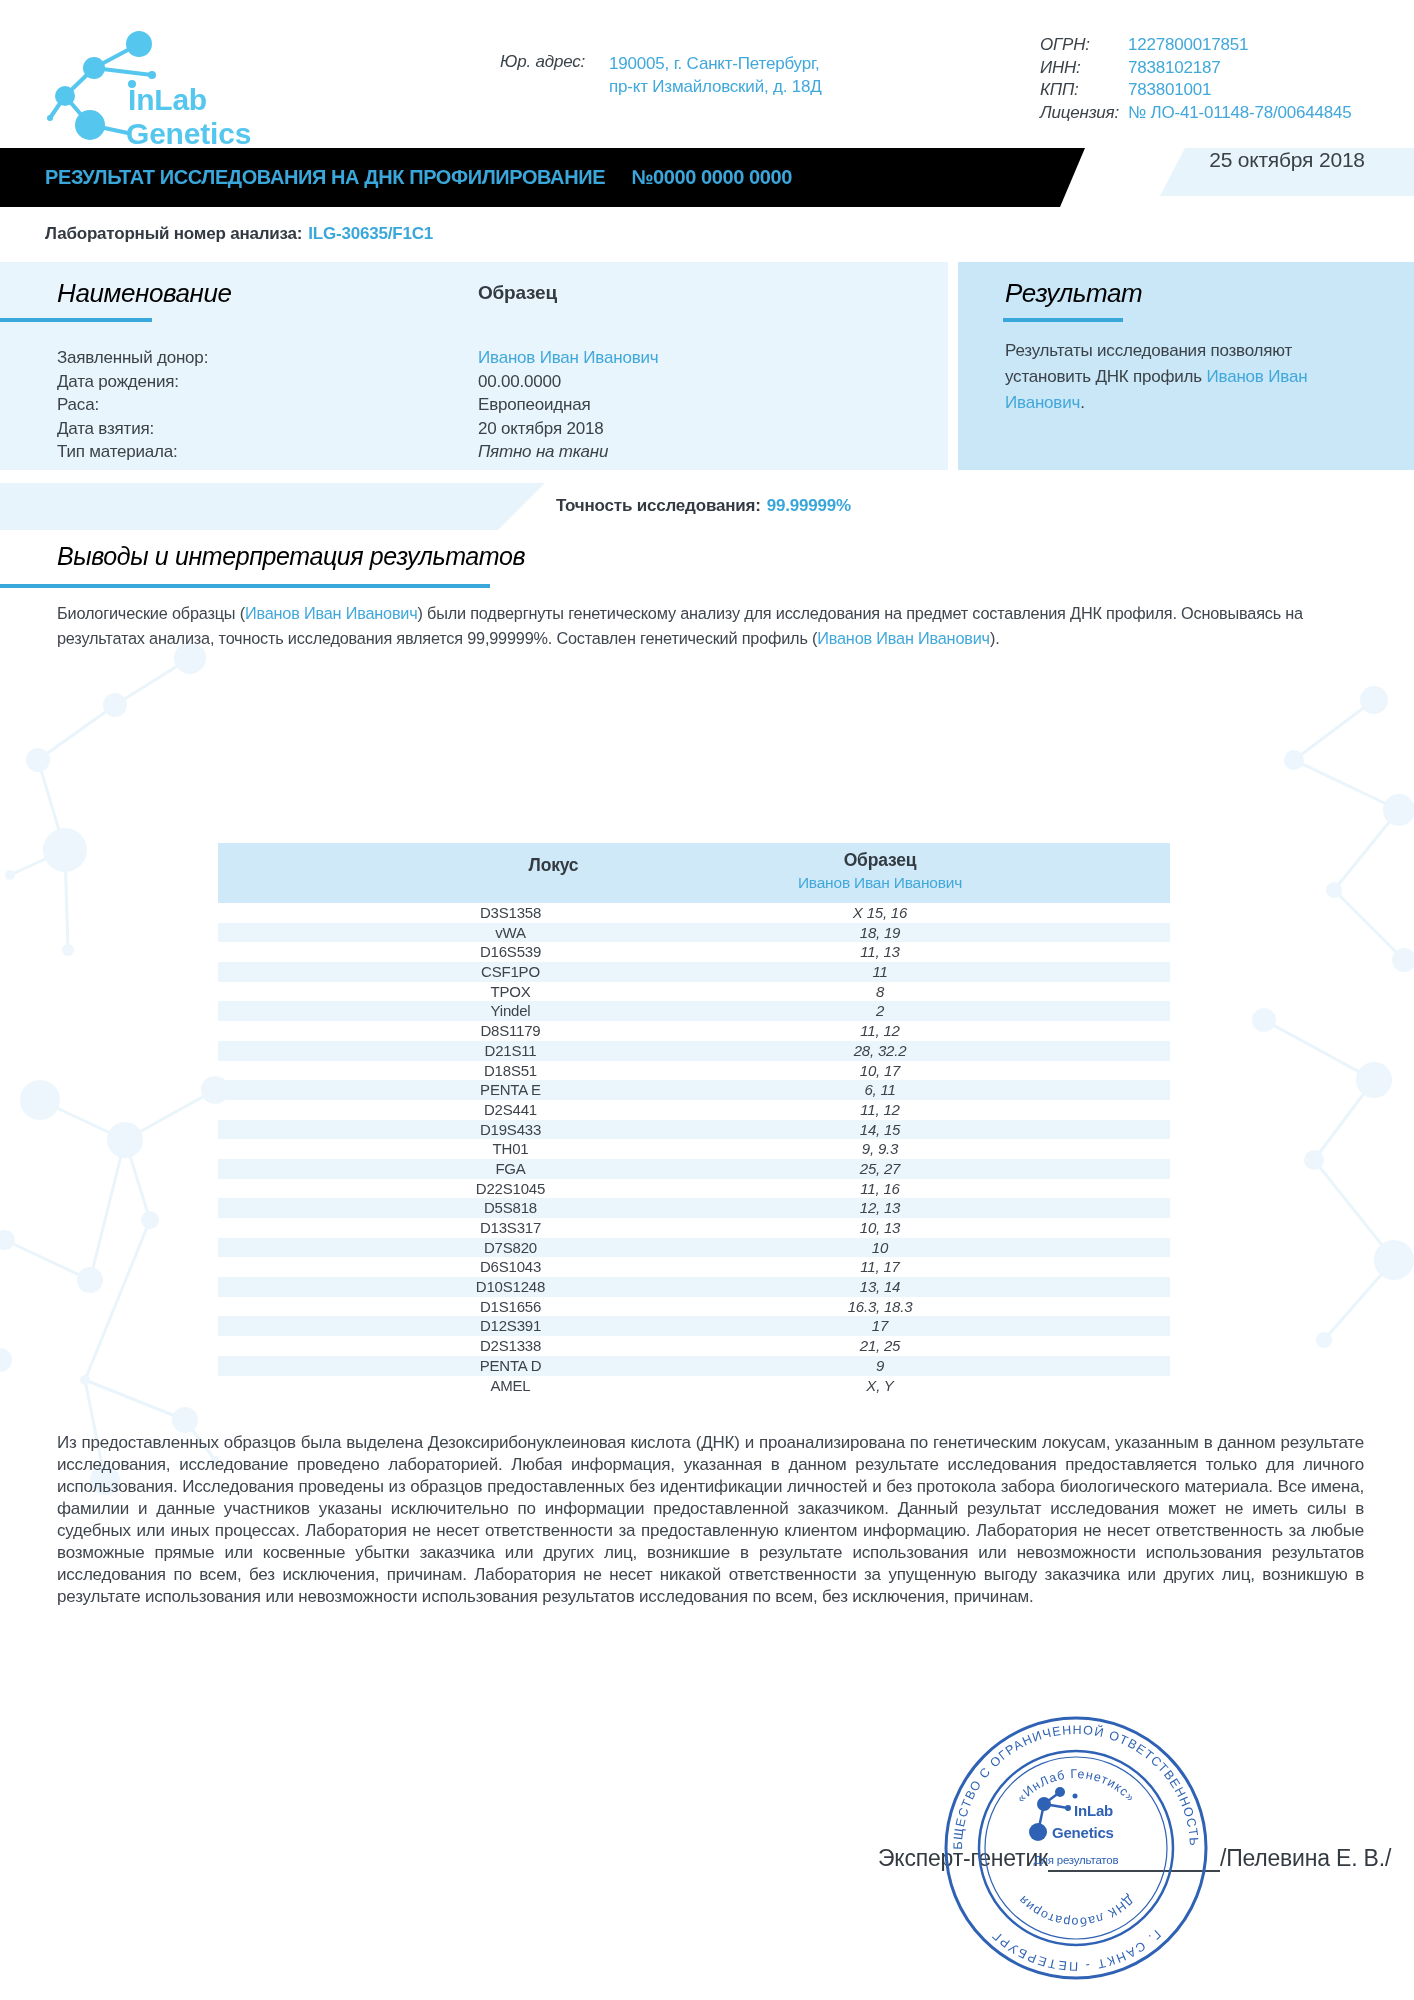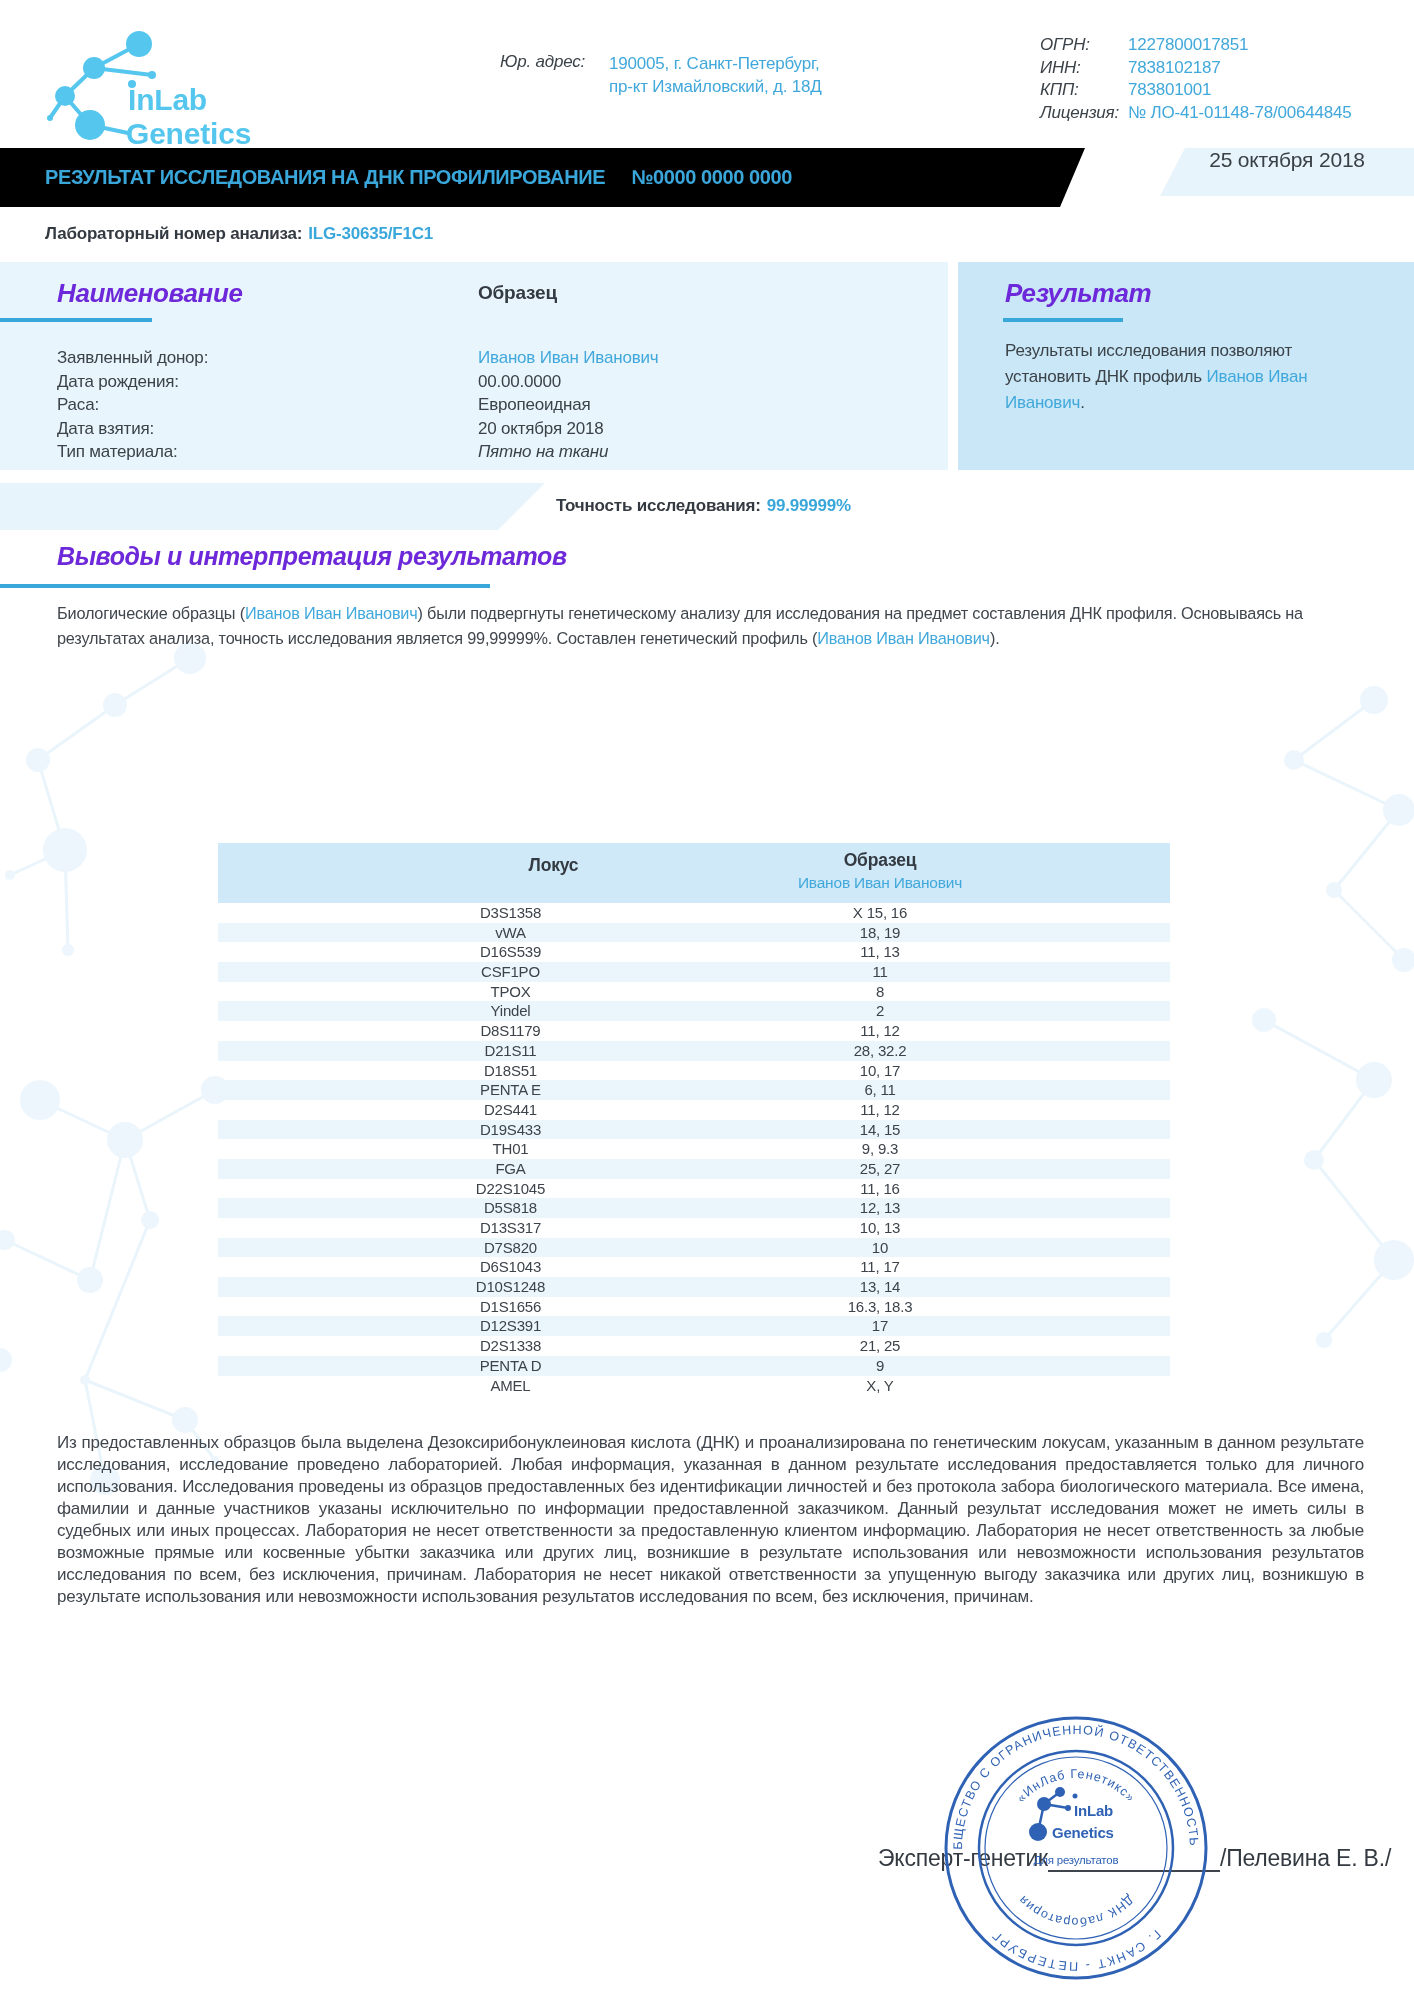--- a/index.html
+++ b/index.html
@@ -21,21 +21,21 @@
   .date-band{position:absolute;left:1160px;top:148px;width:254px;height:48px;background:#e8f4fb;
         clip-path:polygon(25px 0,100% 0,100% 100%,0 100%);display:flex;align-items:flex-start;justify-content:center;
         font-size:21px;color:#3a4047;}
 
   .lab-line{position:absolute;left:45px;top:224px;font-size:17px;font-weight:bold;color:#343a41;}
   .lab-line .val{color:#3aa7db;margin-left:6px;}
 
   
   .panel{position:absolute;left:0;top:262px;width:948px;height:208px;background:#e9f5fc;}
   .result-panel{position:absolute;left:958px;top:262px;width:456px;height:208px;background:#c9e7f7;}
-  .sec-title{font-style:italic;font-weight:bold;color:#6d28d9;font-size:26px;letter-spacing:-0.4px;}
+  .sec-title{font-style:italic;font-weight:normal;color:#000000;font-size:26px;letter-spacing:-0.4px;}
   .underbar{position:absolute;height:4px;background:#3aa7db;}
 
   .info-grid{position:absolute;left:57px;top:84px;font-size:17px;line-height:23.5px;color:#3b4248;}
   .info-row{display:flex;}
   .info-label{width:421px;}
   .info-value{width:440px;}
   .accent{color:#41a8db;}
   .italic{font-style:italic;}
 
   .obrazec-h{position:absolute;left:478px;top:20px;font-size:19px;font-weight:bold;color:#343a41;}
@@ -53,21 +53,21 @@
   
   .loci-table{position:absolute;left:218px;top:843px;width:952px;}
   .thead{position:relative;height:60px;background:#cfe9f8;}
   .th-locus{position:absolute;left:0;top:12px;width:585px;text-align:center;font-weight:bold;font-size:17.5px;color:#343a41;margin-left:43px;}
   .th-sample{position:absolute;left:460px;top:7px;width:404px;text-align:center;font-weight:bold;font-size:17.5px;color:#343a41;}
   .th-name{position:absolute;left:460px;top:31px;width:404px;text-align:center;font-size:15.5px;color:#41a8db;font-weight:normal;}
   .trow{position:relative;height:19.7px;line-height:19.7px;font-size:15px;color:#3d434a;}
   .trow:nth-child(even){background:#eaf5fc;}
   .tcell{position:absolute;top:0;text-align:center;white-space:nowrap;}
   .tcell.c1{left:0;width:585px;}
-  .tcell.c2{left:460px;width:404px;}
+  .tcell.c2{left:460px;width:404px;font-style:italic;}
 
   .disclaimer{position:absolute;left:57px;top:1432px;width:1307px;font-size:17px;line-height:22px;
         text-align:justify;color:#40464d;}
 
   
   .sig-row{position:absolute;left:878px;top:1845px;display:flex;align-items:flex-end;font-size:23px;color:#343a41;z-index:1;}
   .sig-line{display:inline-block;width:172px;border-bottom:2px solid #3f454c;height:16px;}
   .deco{position:absolute;opacity:0.55;}
 </style>
 </head>

